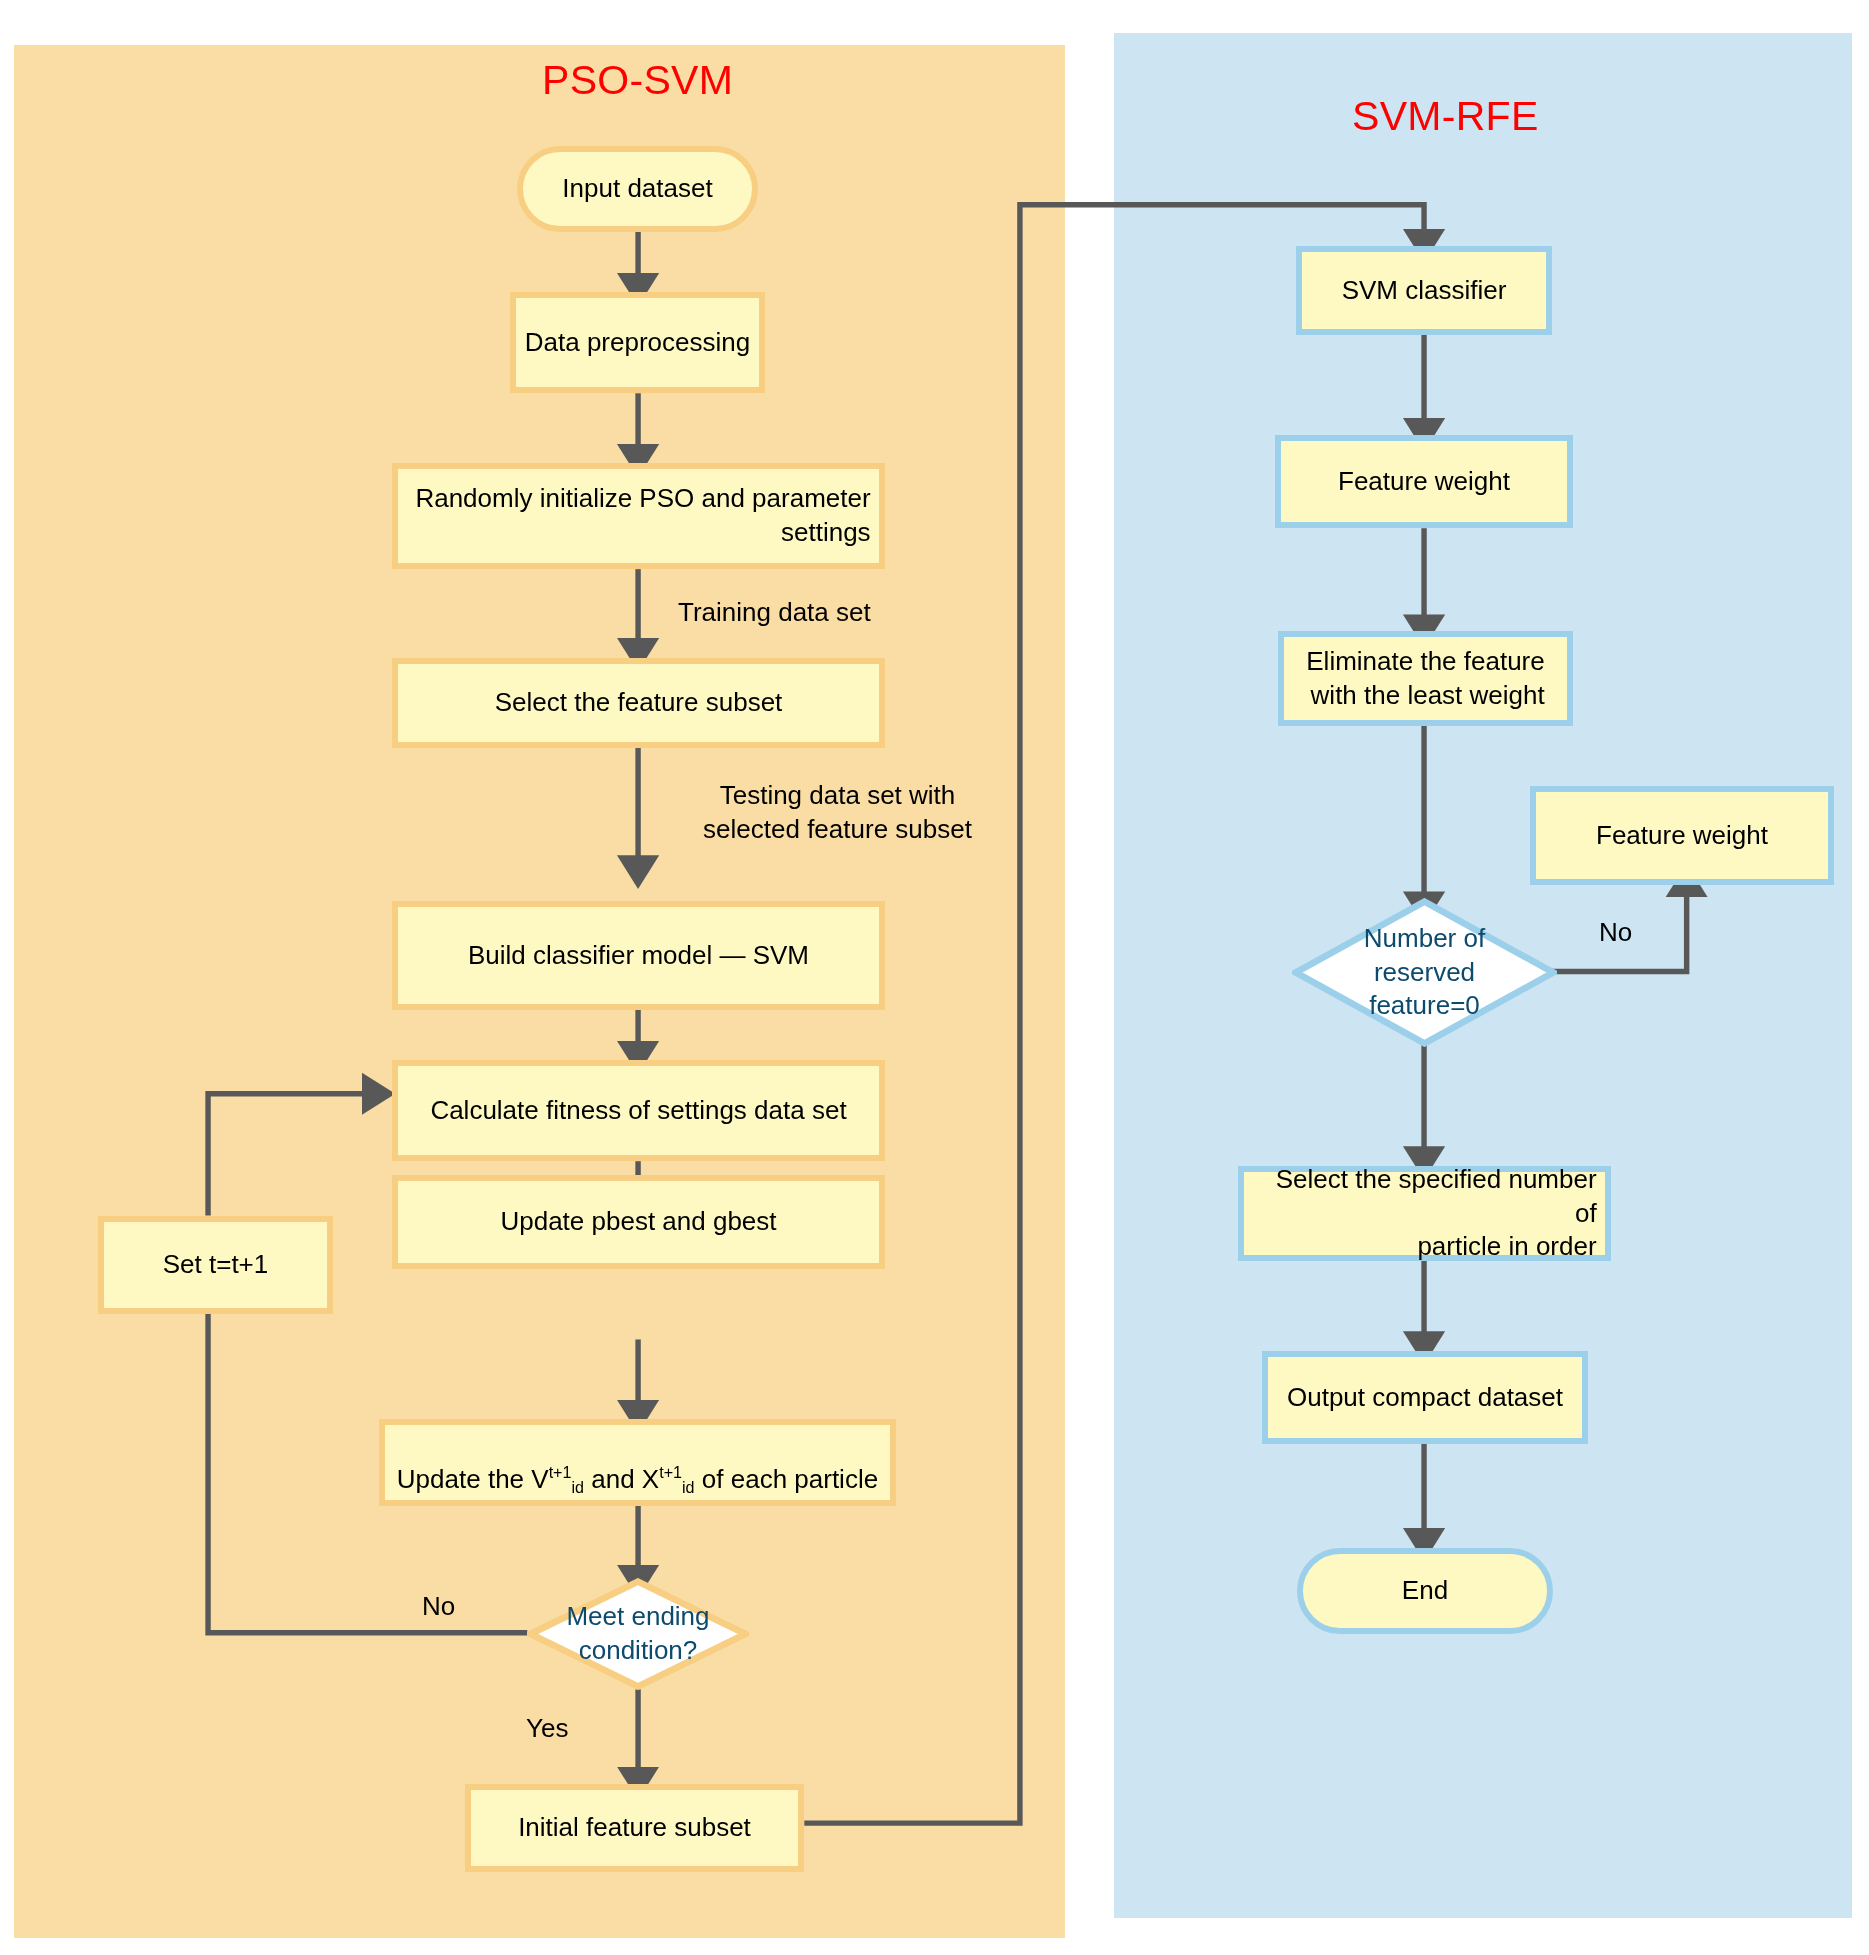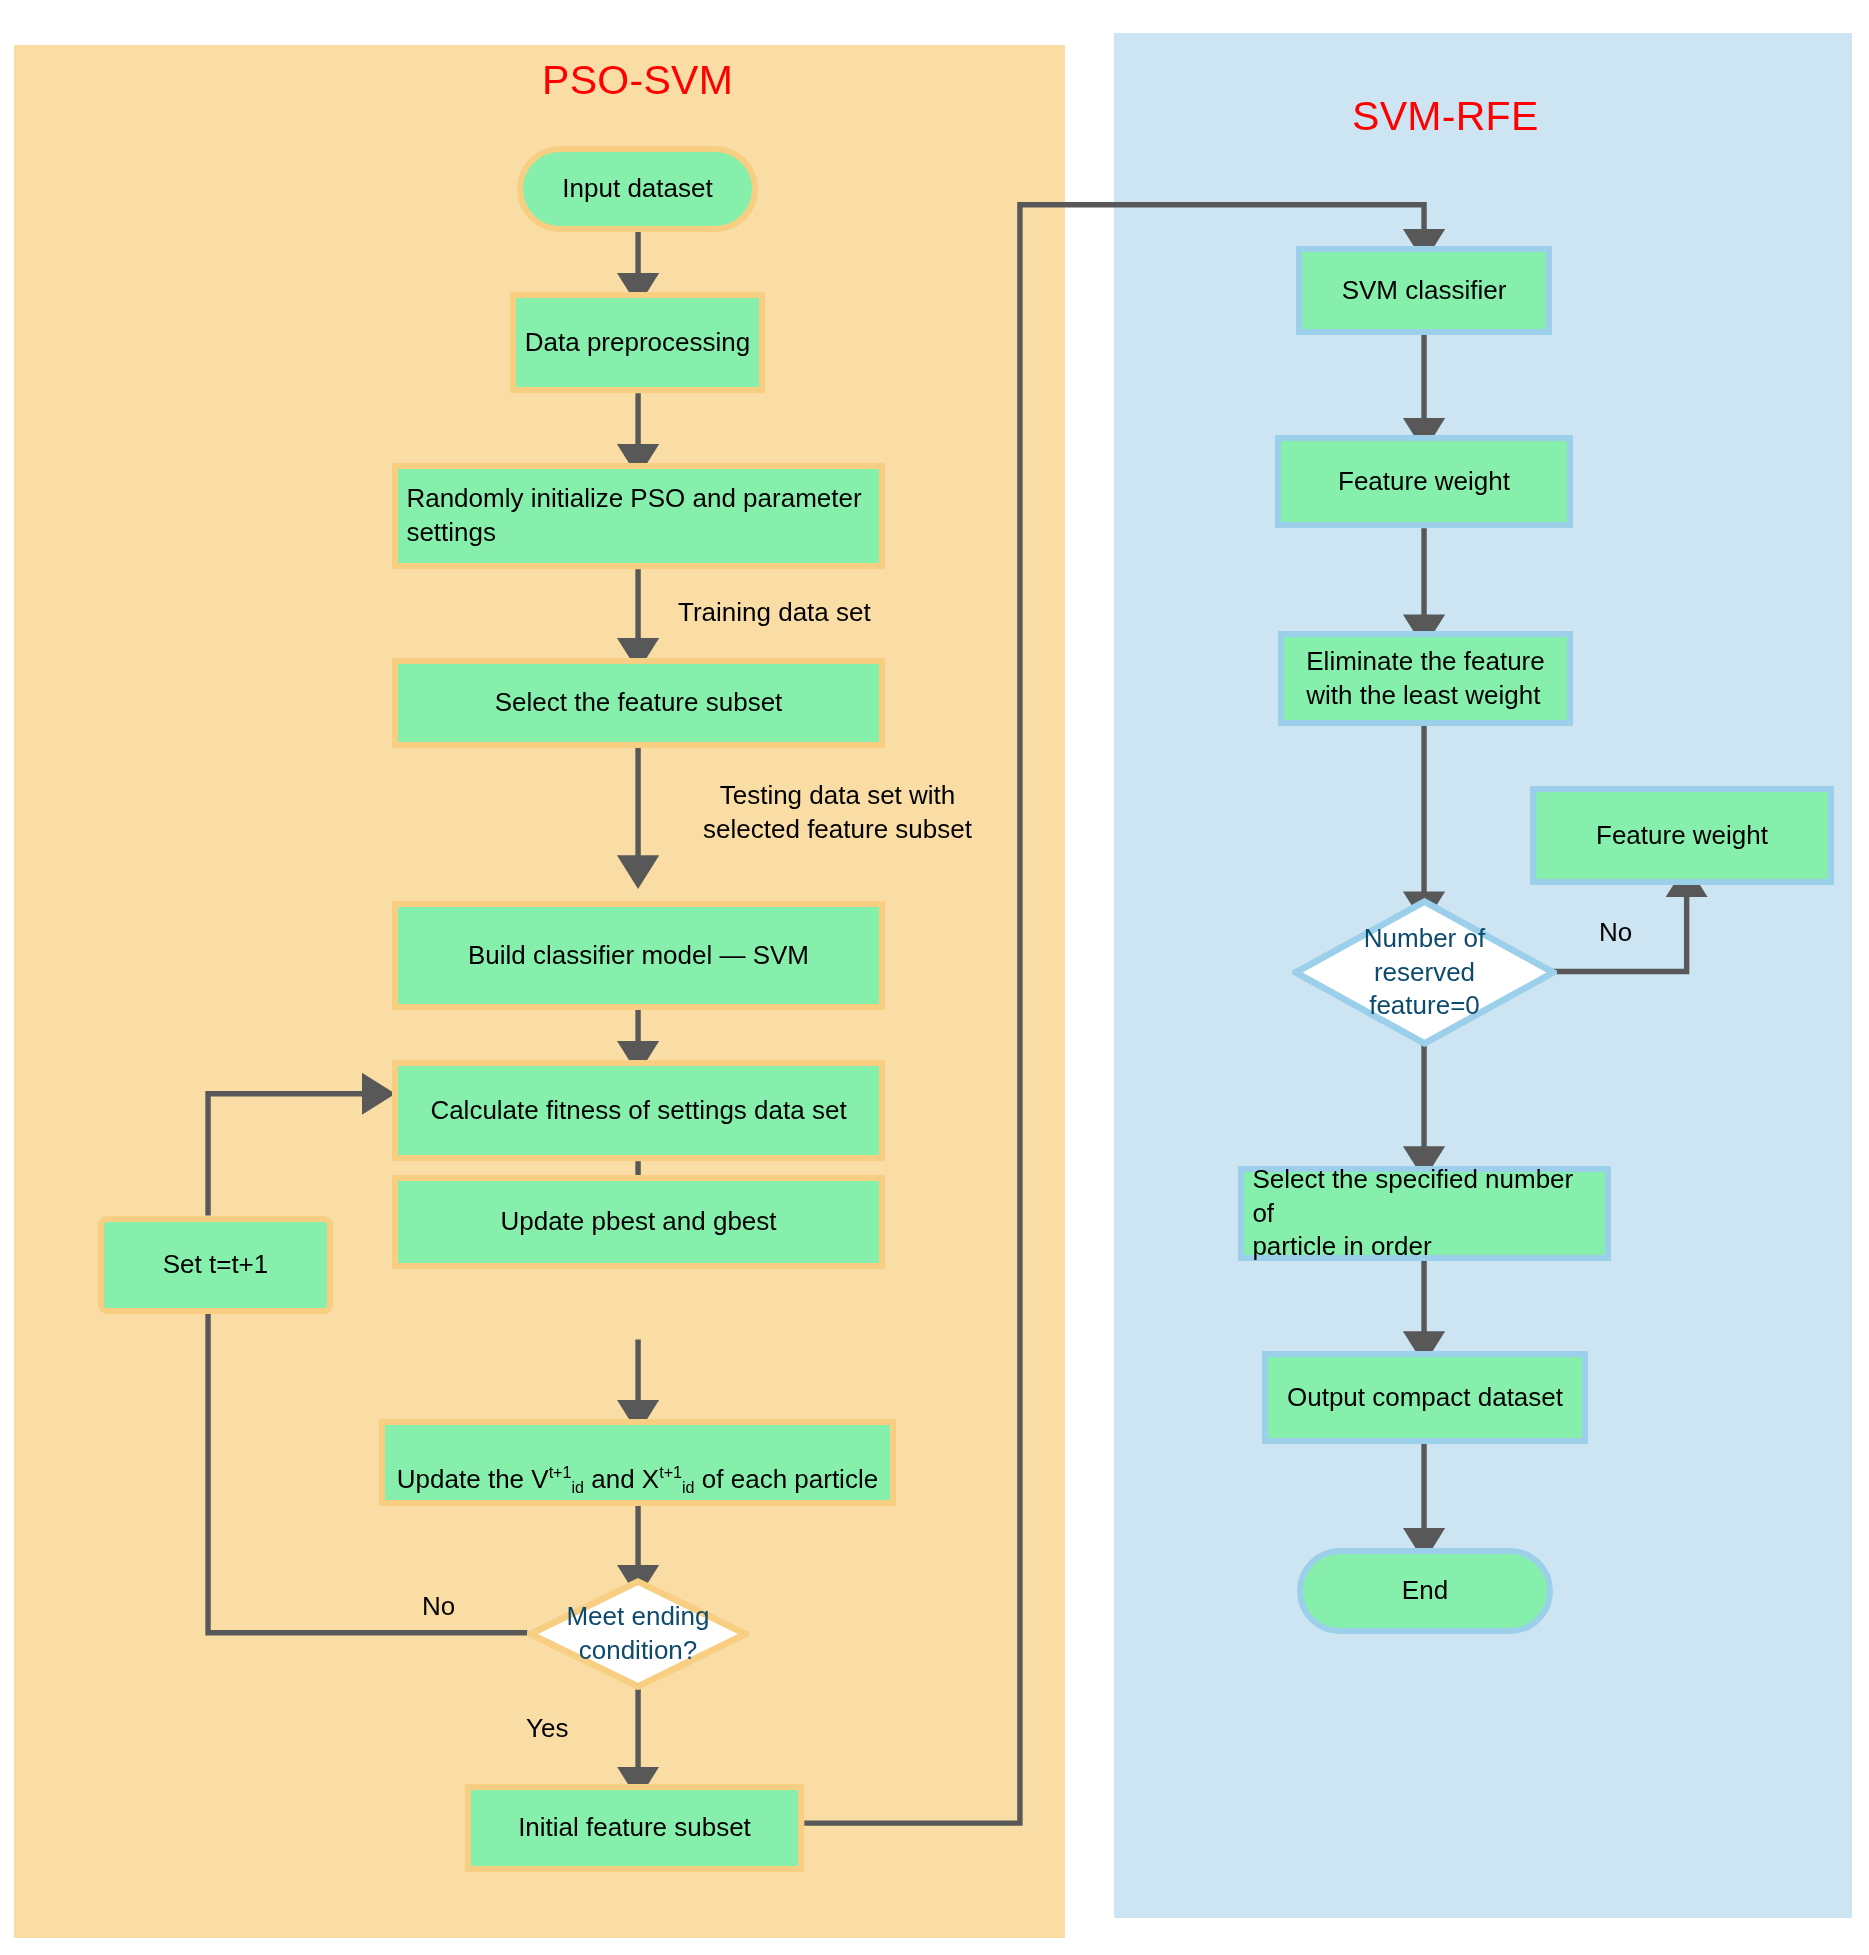--- a/index.html
+++ b/index.html
@@ -21,22 +21,22 @@
     letter-spacing:0.3px;white-space:nowrap;
   }
   #title-pso{left:542px;top:57px;}
   #title-rfe{left:1352px;top:93px;}
 
   
   #edges{position:absolute;left:0;top:0;width:1870px;height:1955px;overflow:visible;}
 
   
   .node{
-    position:absolute;box-sizing:border-box;background:#86efac;
-    display:flex;align-items:center;justify-content:center;text-align:left;
+    position:absolute;box-sizing:border-box;background:#fef9c3;
+    display:flex;align-items:center;justify-content:center;text-align:right;
     color:#000000;font-size:26px;line-height:1.30;padding:2.4px 8.4px;
   }
   .node.orange{border:6.6px solid #F7CE82;}
   .node.blue{border:6.6px solid #9CD0EA;}
   .node.terminal{border-radius:542px;}
 
   
   .diamond{position:absolute;}
   .diamond .dshape{position:absolute;left:0;top:0;width:100%;height:100%;}
   .diamond .dlabel{
@@ -121,21 +121,21 @@
   </div>
 
   <div class="diamond" style="left:527px;top:1578px;width:222px;height:112px;">
     <svg class="dshape" viewBox="0 0 368 186" preserveAspectRatio="none">
       <polygon points="184,6 362,93 184,180 6,93" fill="#FFFFFF" stroke="#F7CE82" stroke-width="11"></polygon>
     </svg>
     <div class="dlabel" style="white-space:pre-line;">Meet ending
 condition?</div>
   </div>
 
-  <div class="node orange" style="left:98px;top:1216px;width:235px;height:98px;border-radius:9px;">Set t=t+1</div>
+  <div class="node orange" style="left:98px;top:1216px;width:235px;height:98px;">Set t=t+1</div>
 
   <div class="node orange" style="left:465px;top:1784px;width:339px;height:88px;">Initial feature subset</div>
 
   <div class="elabel" style="left:678px;top:596px;">Training data set</div>
   <div class="elabel" style="left: 696px; top: 779px; width: 283px; white-space: pre-line;">Testing data set with
 selected feature subset</div>
   <div class="elabel" style="left:422px;top:1590px;">No</div>
   <div class="elabel" style="left:526px;top:1712px;">Yes</div>
 
   <div class="node blue" style="left:1296px;top:246px;width:256px;height:89px;">SVM classifier</div>

